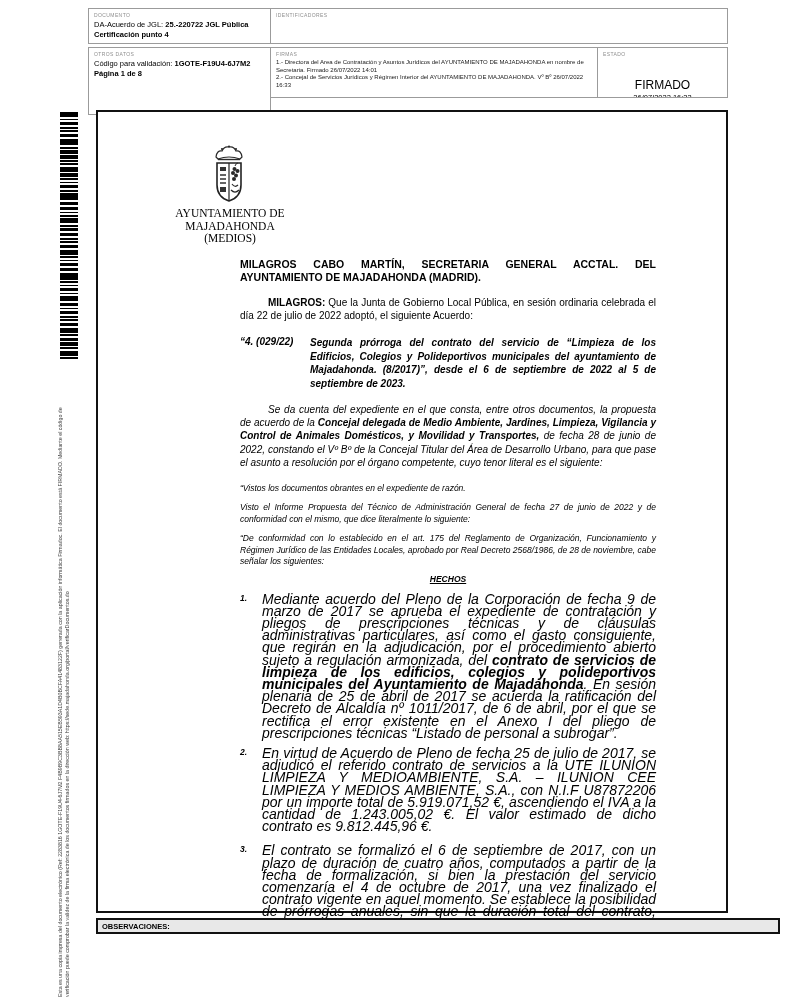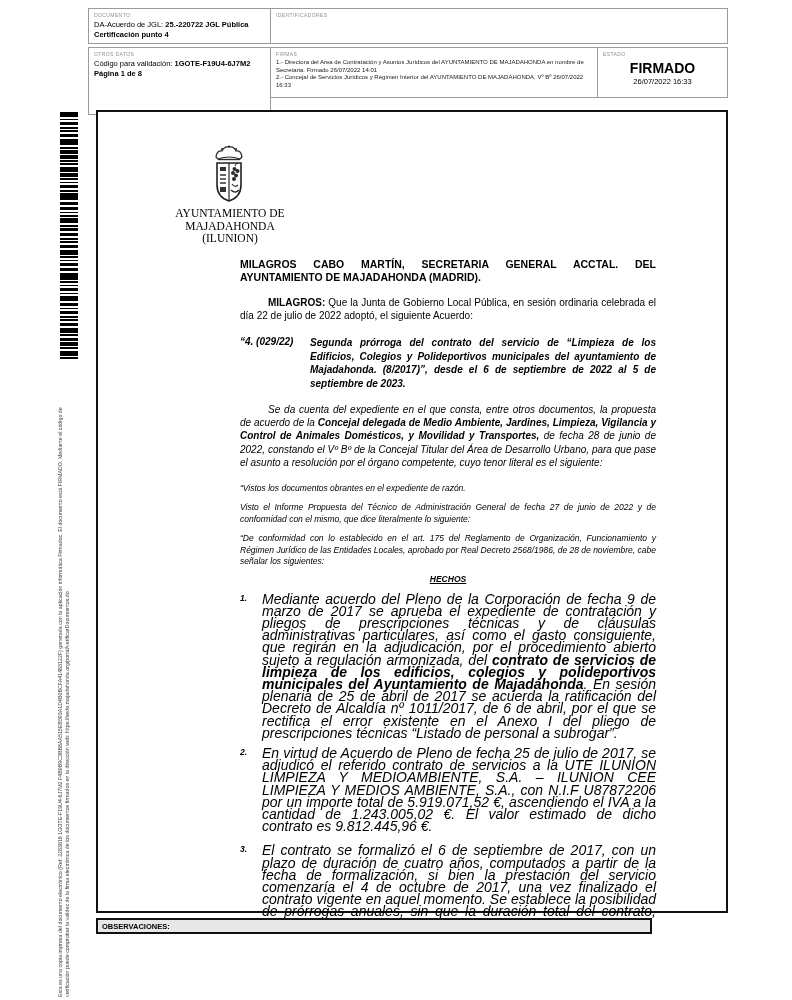--- a/index.html
+++ b/index.html
@@ -6,34 +6,34 @@
   body { background:#ffffff; font-family:"Liberation Sans", sans-serif; }
   .page { position:relative; width:792px; height:1000px; background:#fff; overflow:hidden; }
 
   
   .hdr-cell { position:absolute; background:#fff; border:1px solid #9b9b9b; padding:3px 5px; overflow:hidden; }
   .hdr-label { font-size:5px; color:#8f8f8f; letter-spacing:.4px; margin-bottom:2px; }
   .hdr-val { font-size:7.5px; color:#000; line-height:9.5px; }
   .hdr-val b { font-weight:bold; }
   .hdr-small { font-size:6px; color:#1a1a1a; line-height:7.5px; }
   .estado-box { text-align:center; }
-  .estado-title { font-size:14px; font-weight:bold; margin-top:3px; }
+  .estado-title { font-size:12px; font-weight:normal; margin-top:21px; }
   .estado-date { font-size:7.5px; margin-top:1px; }
 
   
   .barcode { position:absolute; left:60px; top:112px; width:18px; height:248px; overflow:hidden; }
   .barcode .bar { width:100%; background:#000; }
   .side-print { position:absolute; left:57px; top:997px; width:618px;
                 transform:rotate(-90deg); transform-origin:0 0;
                 font-size:5.3px; line-height:6.8px; color:#3c3c3c; }
 
   
   .doc-frame { position:absolute; left:96px; top:110px; width:632px; height:803px;
                border:2px solid #111; background:#fff; }
-  .obs-bar { position:absolute; left:96px; top:918px; width:556px; height:16px;
+  .obs-bar { position:absolute; left:96px; top:918px; width:684px; height:16px;
              background:#e8e8e8; border:2px solid #111; }
   .obs-bar span { display:block; font-size:7.5px; font-weight:bold; padding:2px 4px; color:#000; }
 
   
   .emblem { position:absolute; left:202px; top:144px; width:54px; height:62px; }
   .letterhead { position:absolute; left:150px; top:207px; width:160px; text-align:center;
                 font-family:"Liberation Serif", serif; font-size:11.5px; line-height:12.5px; color:#000; }
 
   
   .doc-body { position:absolute; left:240px; top:258px; width:416px; color:#000; }
@@ -173,21 +173,21 @@
       <circle cx="34" cy="31.5" r="2" fill="#2a2a2a"></circle>
       <circle cx="32" cy="35" r="2" fill="#2a2a2a"></circle>
       <path d="M33 22 q1 -3 3 -3" stroke="#2a2a2a" stroke-width="1" fill="none"></path>
       <path d="M30 40 q3 4 6 1" stroke="#2a2a2a" stroke-width="1.2" fill="none"></path>
       <path d="M29 46 q4 4 8 0" stroke="#2a2a2a" stroke-width="1.2" fill="none"></path>
     </svg>
   </div>
   <div class="letterhead">
     <span style="display:block;">AYUNTAMIENTO DE</span>
     <span style="display:block;">MAJADAHONDA</span>
-    <span style="display:block;">(ILUNION)</span>
+    <span style="display:block;">(MEDIOS)</span>
   </div>
 
   <div class="doc-body">
     <div class="sec-heading">MILAGROS CABO MARTÍN, SECRETARIA GENERAL ACCTAL. DEL AYUNTAMIENTO DE MAJADAHONDA (MADRID).</div>
 
     <p class="p-cert"><b>MILAGROS:</b><span> Que la Junta de Gobierno Local Pública, en sesión ordinaria celebrada el día 22 de julio de 2022 adoptó, el siguiente Acuerdo:</span></p>
 
     <div class="agreement">
       <div class="agr-num">“4. (029/22)</div>
       <div class="agr-title">Segunda prórroga del contrato del servicio de “Limpieza de los Edificios, Colegios y Polideportivos municipales del ayuntamiento de Majadahonda. (8/2017)”, desde el 6 de septiembre de 2022 al 5 de septiembre de 2023.</div>

